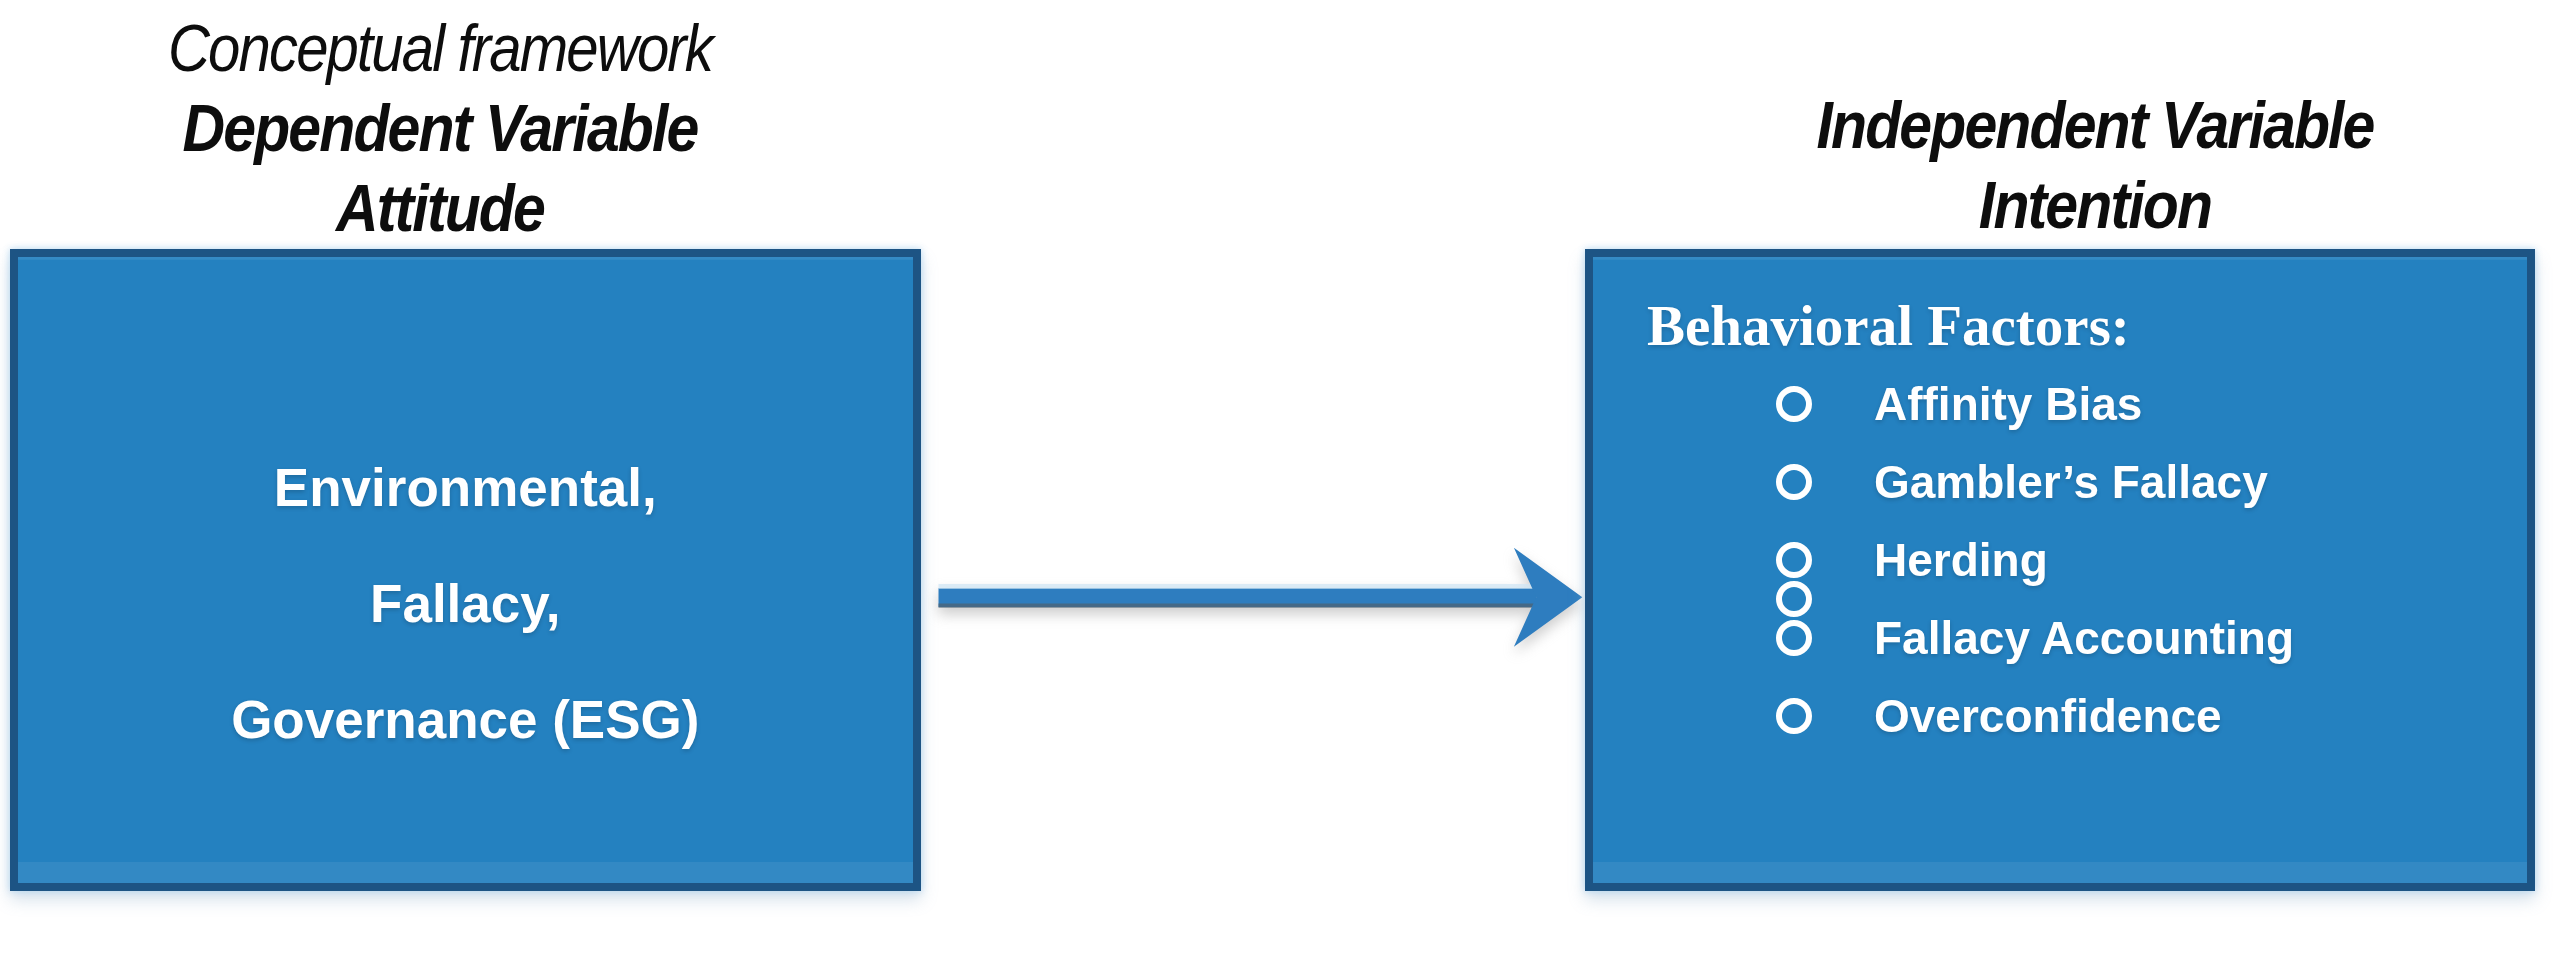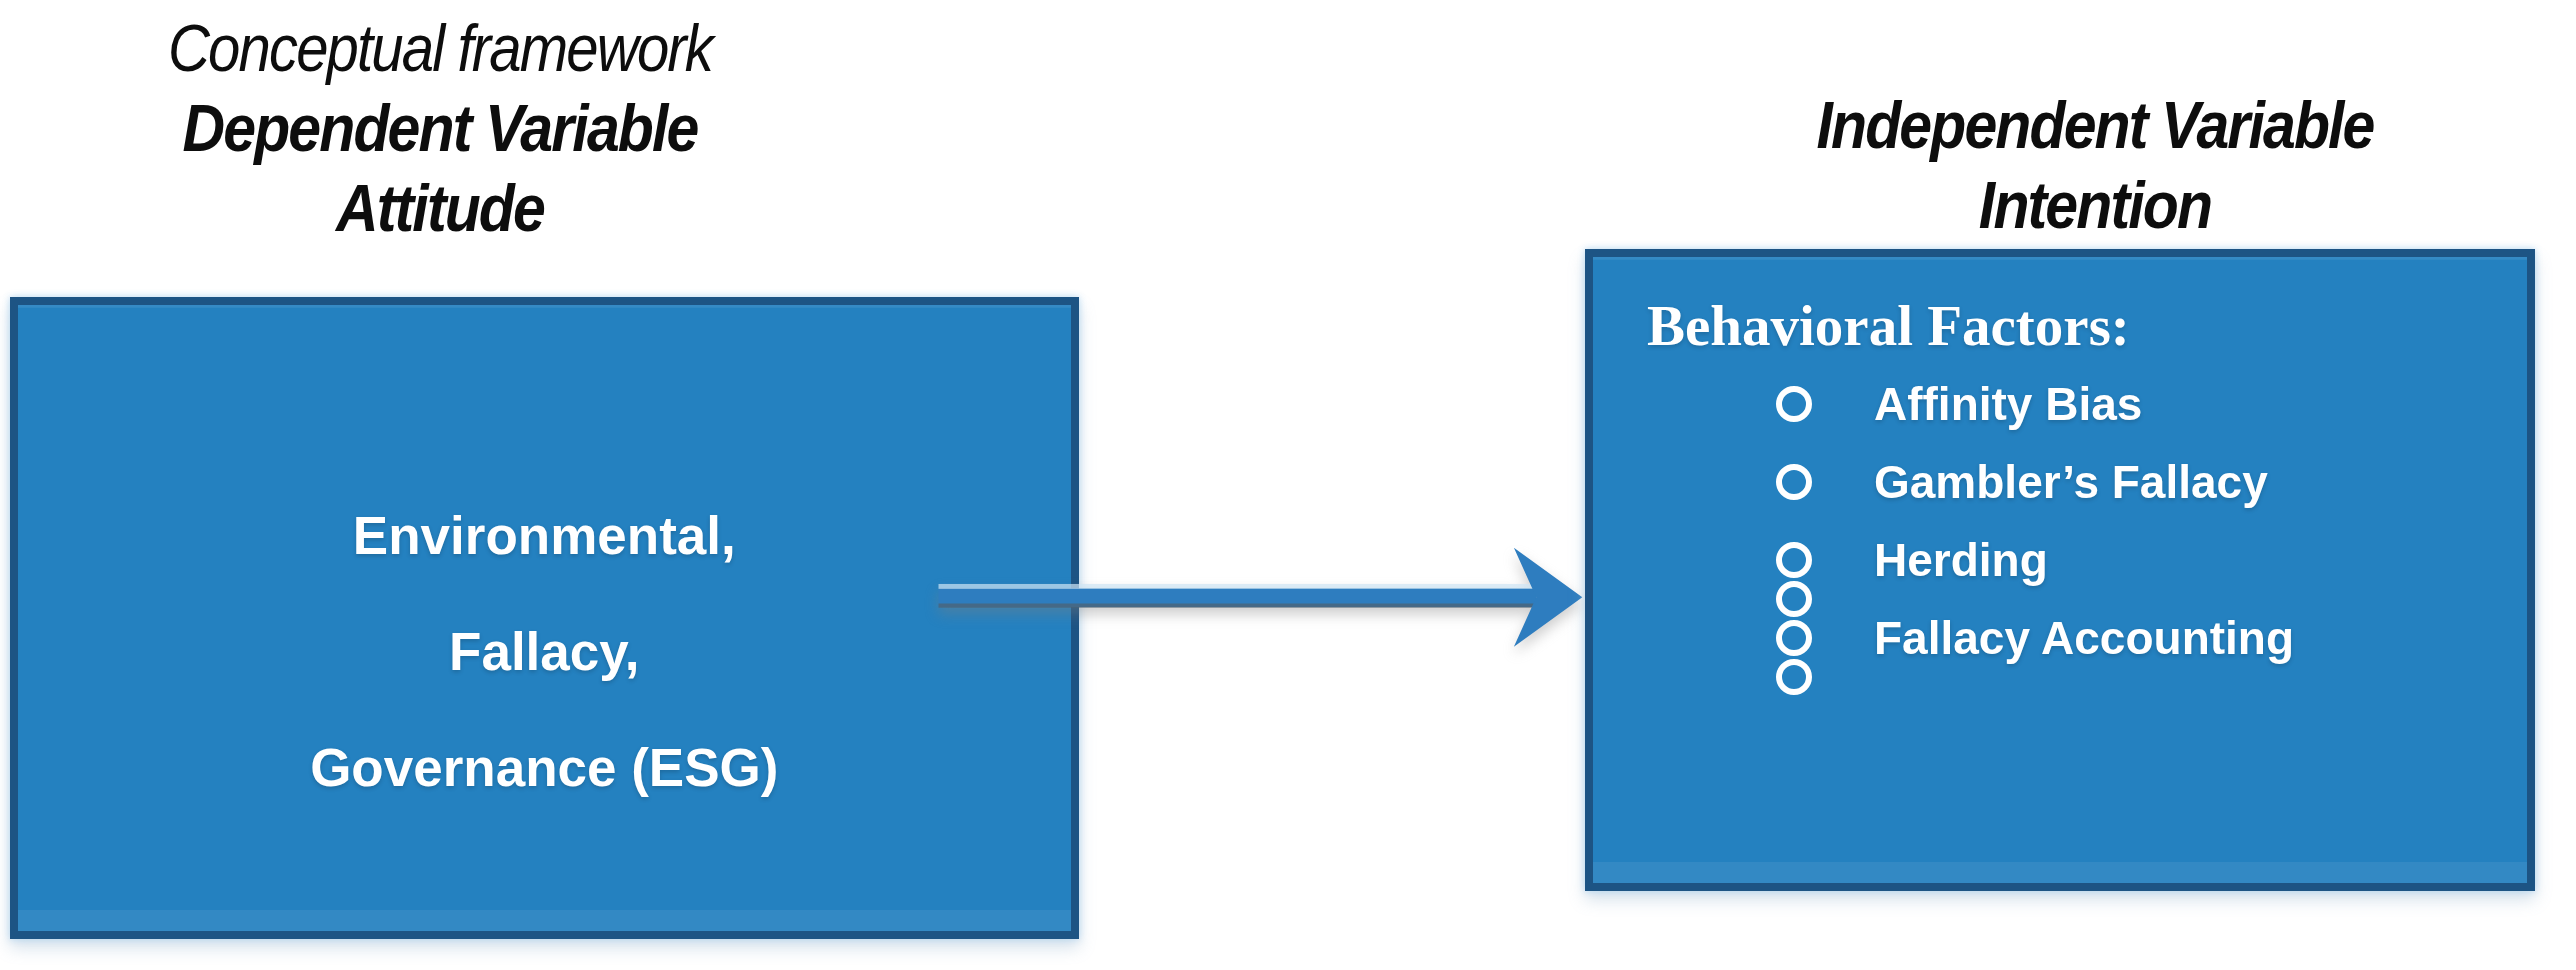--- a/index.html
+++ b/index.html
@@ -36,21 +36,21 @@
     height: 642px;
     box-sizing: border-box;
     background: var(--box-fill, #2481c0);
     border: 8.4px solid var(--box-border, #1d5484);
     box-shadow:
       0 0 7px rgba(170, 210, 240, 0.85),
       0 9.8px 15.4px rgba(110, 150, 185, 0.28),
       inset 0 -21px 0 rgba(255, 255, 255, 0.07),
       inset 0 2.8px 0 rgba(255, 255, 255, 0.08);
   }
-  .box-left  { left: 9.8px;   width: 1069px; margin-top: 48px; }
+  .box-left  { left: 9.8px;   width: 911px; }
   .box-right { left: 1585px; width: 950px; }
 
   
   .esg-lines {
     position: absolute;
     inset: 0;
     display: flex;
     flex-direction: column;
     align-items: center;
     justify-content: center;
@@ -163,19 +163,20 @@
         </li>
         <li>
           <span class="bullet-circle"></span>
         </li>
         <li>
           <span class="bullet-circle"></span>
           <span>Fallacy Accounting</span>
         </li>
         <li>
           <span class="bullet-circle"></span>
+          <span>Overconfidence</span>
         </li>
       </ul>
     </div>
   </div>
 
 </div>
 
 
 </body></html>

